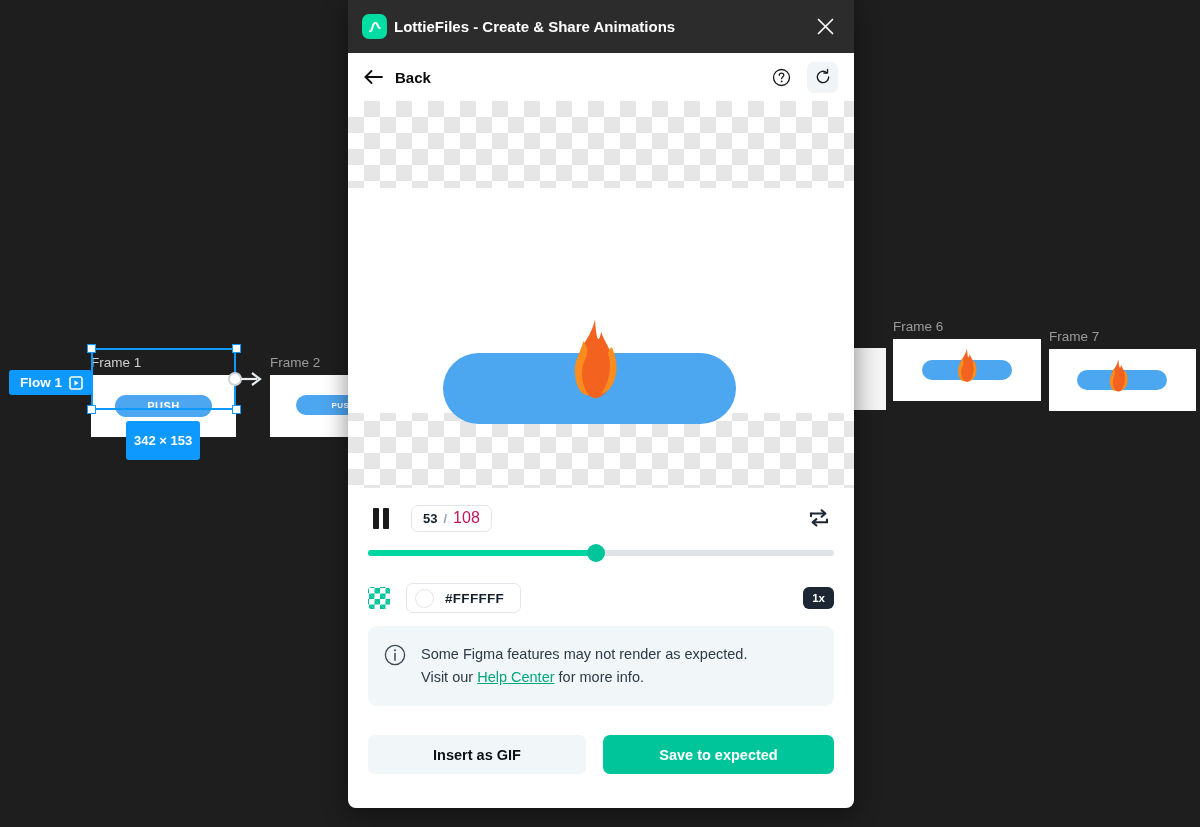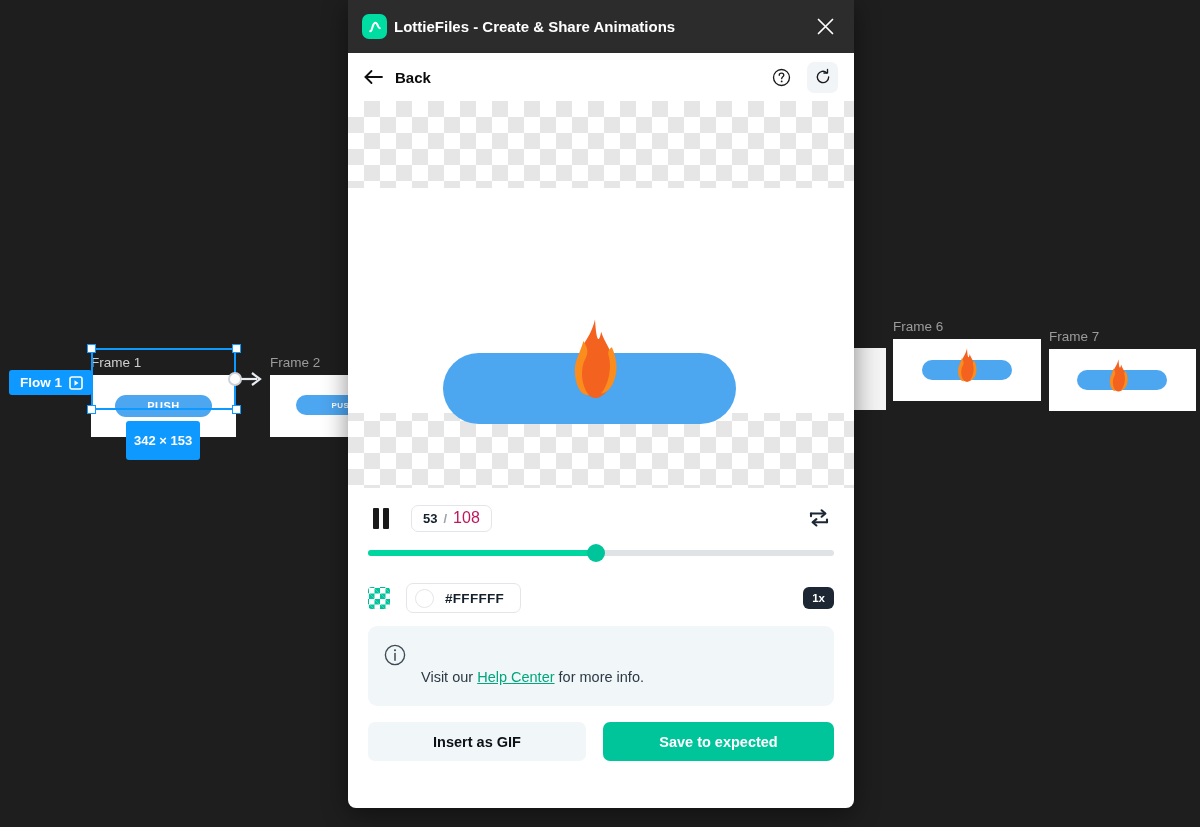--- a/index.html
+++ b/index.html
@@ -350,21 +350,21 @@
     font-weight: normal;
     cursor: pointer;
   }
 
   
   #footer {
     margin-top: auto;
     flex: 0 0 auto;
     display: flex;
     gap: 17px;
-    padding: 0 20px 47px 20px;
+    padding: 0 20px 34px 20px;
   }
   .btn {
     height: 39px;
     border-radius: 7px;
     display: flex; align-items: center; justify-content: center;
     font-size: 14.5px; font-weight: bold;
     cursor: pointer;
     border: none;
     font-family: "Liberation Sans", sans-serif;
   }
@@ -544,21 +544,21 @@
     <div id="speed-btn">1x</div>
   </div>
 
   <div id="notice">
     <svg width="22" height="22" viewBox="0 0 22 22" style="flex:0 0 auto; margin-top:1px;">
       <circle cx="11" cy="11" r="9.6" fill="none" stroke="#3d4a55" stroke-width="1.35"></circle>
       <circle cx="11" cy="6.3" r="1.05" fill="#3d4a55"></circle>
       <path d="M11 9.5 V16.2" stroke="#3d4a55" stroke-width="1.5" stroke-linecap="round"></path>
     </svg>
     <div id="notice-text">
-      <br>
+      <span>Some Figma features may not render as expected.</span><br>
       <span>Visit our </span><span id="notice-link">Help Center</span><span> for more info.</span>
     </div>
   </div>
 
   <div id="footer">
     <div class="btn" id="insert-gif-btn">Insert as GIF</div>
     <div class="btn" id="save-workspace-btn">Save to expected</div>
   </div>
 
 </div>

